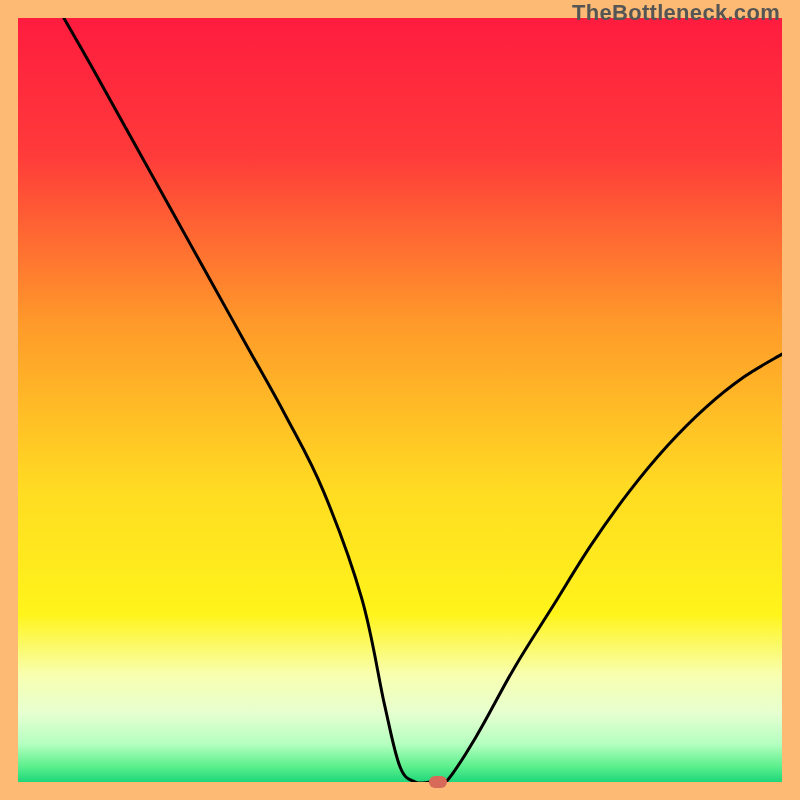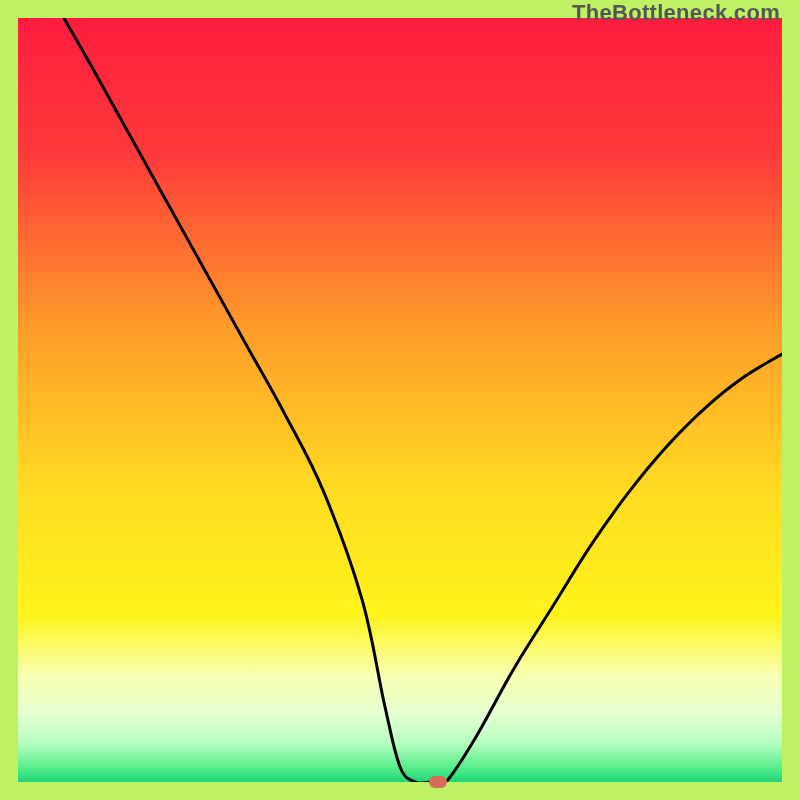--- a/index.html
+++ b/index.html
@@ -6,21 +6,21 @@
     margin: 0;
     padding: 0;
     width: 800px;
     height: 800px;
     background: #000;
     overflow: hidden;
   }
   .outer {
     width: 800px;
     height: 800px;
-    background: #bef264;
+    background: #fdba74;
     position: relative;
   }
   .plot-area {
     position: absolute;
     left: 18px;
     top: 18px;
     width: 764px;
     height: 764px;
   }
   .gradient-bg {

